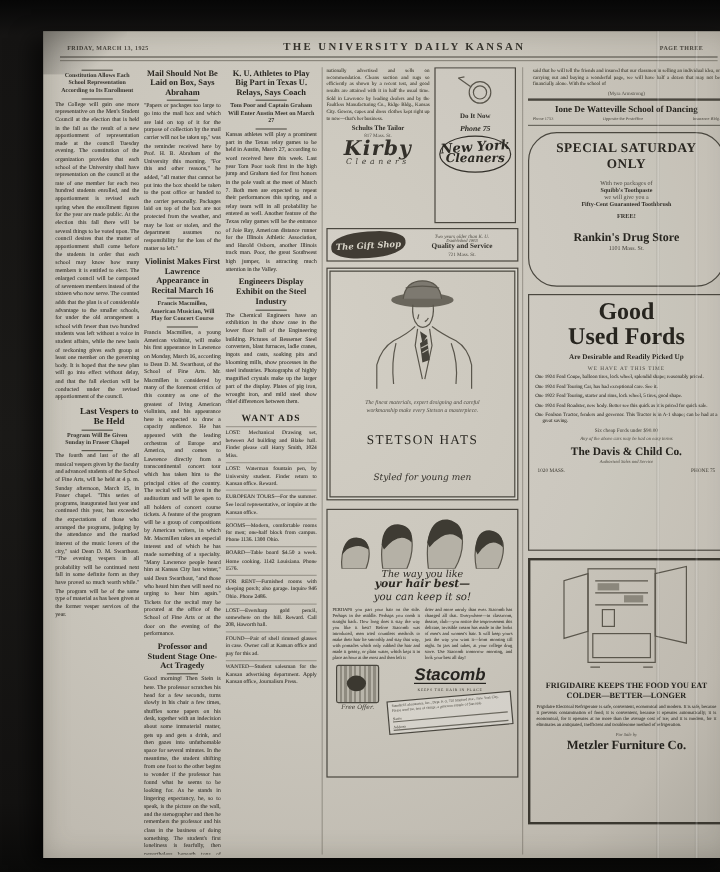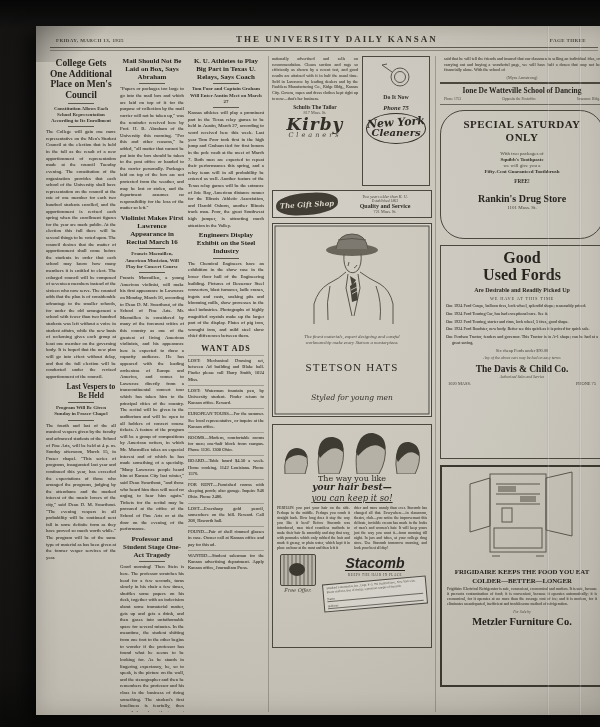--- a/index.html
+++ b/index.html
@@ -69,23 +69,23 @@
   .gift-l2{font-size:3.8px;font-style:italic;color:#4a473f;}
   .gift-l3{font-size:6px;font-weight:bold;color:#2e2c26;}
   .gift-l4{font-size:4.2px;color:#4a473f;}
 
   .stetson{margin-top:5px;height:188px;text-align:center;padding-top:4px;}
   .stetson-caption{font-size:4.8px;font-style:italic;color:#4a473f;width:110px;margin:2px auto 3px;line-height:1.35;}
   .stetson-name{font-size:11px;letter-spacing:1.2px;color:#2a2822;margin-top:14px;}
   .stetson-tag{font-family:"DejaVu Serif",serif;font-style:italic;font-size:7.5px;color:#34312b;margin-top:20px;}
 
   .stacomb{margin-top:7px;height:216px;padding:3px 4px;border:1.5px solid #4a473f;}
-  .hairline1{font-family:"DejaVu Serif",serif;font-size:8px;color:#2e2b25;text-align:center;line-height:1.15;}
+  .hairline1{font-family:"DejaVu Serif",serif;font-style:italic;font-size:8px;color:#2e2b25;text-align:center;line-height:1.15;}
   .hairline2{font-family:"DejaVu Serif",serif;font-style:italic;font-weight:bold;font-size:9px;color:#2a2721;text-align:center;line-height:1.1;}
-  .hairline3{font-family:"DejaVu Serif",serif;font-style:italic;font-size:8.5px;color:#2e2b25;text-align:center;line-height:1.2;text-decoration:underline;}
+  .hairline3{font-family:"DejaVu Serif",serif;font-style:italic;font-size:8.5px;color:#2e2b25;text-align:center;line-height:1.2;}
   .stacomb-cols{display:flex;gap:4px;margin-top:3px;}
   .stacomb-col{flex:1;font-size:3.8px;line-height:1.3;text-align:justify;color:#55524a;text-shadow:0 0 .4px rgba(85,82,74,.8);}
   .stacomb-bottom{display:flex;margin-top:3px;align-items:flex-start;gap:4px;}
   .tinwrap{width:46px;text-align:center;}
   .tin{width:34px;height:30px;margin:0 auto;border:1px solid #4a473f;
        background:repeating-linear-gradient(90deg,#b9b5aa 0 2px,#8f8b80 2px 4px);position:relative;border-radius:2px;}
   .tin-oval{position:absolute;left:8px;top:8px;width:16px;height:13px;background:#3b3830;border-radius:50%;}
   .freeoffer{font-family:"DejaVu Serif",serif;font-style:italic;font-size:5px;color:#3b3830;margin-top:1px;}
   .stacomb-logoarea{flex:1;text-align:center;}
   .stacomb-logo{font-family:Liberation Sans, sans-serif;font-style:italic;font-weight:bold;font-size:14px;color:#262420;border-bottom:1px solid #262420;display:inline-block;line-height:1;}
@@ -104,21 +104,21 @@
 
   .rankins{margin-top:5px;height:120px;text-align:center;padding-top:7px;border-radius:24px;}
   .rk-h{font-size:11px;font-weight:bold;letter-spacing:.5px;color:#2a2721;line-height:1.15;}
   .rk-l{font-size:5px;color:#44413a;margin-top:1px;}
   .rk-lb{font-size:5px;font-weight:bold;color:#33302a;margin-top:1px;}
   .rk-free{font-size:5.2px;font-weight:bold;color:#33302a;margin-top:4px;}
   .rk-store{font-size:10px;font-weight:bold;color:#27251f;margin-top:9px;}
   .rk-addr{font-size:5px;color:#44413a;margin-top:1px;}
 
   .fords{margin-top:6px;height:208px;padding:4px 5px 0;}
-  .fd-h{font-size:16px;font-weight:bold;text-align:center;color:#27251f;line-height:1.05;}
+  .fd-h{font-size:20px;font-weight:bold;text-align:center;color:#27251f;line-height:1.05;}
   .fd-sub{font-size:6px;font-weight:bold;text-align:center;color:#2e2b25;margin-top:3px;}
   .fd-have{font-size:4.4px;letter-spacing:.8px;text-align:center;color:#44413a;margin:3px 0 2px;}
   .fd-item{font-size:4.2px;line-height:1.3;text-align:justify;color:#514e46;text-shadow:0 0 .4px rgba(81,78,70,.8);
            padding-left:6px;text-indent:-6px;margin-bottom:2.5px;}
   .fd-cheap{font-size:4.4px;text-align:center;color:#44413a;margin-top:2px;}
   .fd-terms{font-size:4px;font-style:italic;text-align:center;color:#4a473f;margin-top:2px;}
   .fd-store{font-size:9.5px;font-weight:bold;text-align:center;color:#26241f;margin-top:4px;}
   .fd-svc{font-size:3.8px;font-style:italic;text-align:center;color:#4a473f;margin-top:1px;}
   .fd-row{display:flex;justify-content:space-between;font-size:4.4px;color:#3b3830;margin-top:2px;padding:0 2px;}
 
@@ -144,21 +144,20 @@
     <span class="date">FRIDAY, MARCH 13, 1925</span>
     <span class="masthead">THE UNIVERSITY DAILY KANSAN</span>
     <span class="pageno">PAGE THREE</span>
   </div>
   <div class="hdr-rule"></div>
 
   <div class="content">
 
     <div class="ncol col1">
       <div>
-        <div class="headline h-lg">College Gets One Additional Place on Men's Council</div>
         <div class="krule"></div>
         <div class="subhead">Constitution Allows Each School Representation According to Its Enrollment</div>
         <div class="krule"></div>
         <div class="bodytext">The College will gain one more representative on the Men's Student Council at the election that is held in the fall as the result of a new apportionment of representation made at the council Tuesday evening. The constitution of the organization provides that each school of the University shall have representation on the council at the rate of one member for each two hundred students enrolled, and the apportionment is revised each spring when the enrollment figures for the year are made public. At the election this fall there will be several things to be voted upon. The council desires that the matter of apportionment shall come before the students in order that each school may know how many members it is entitled to elect. The enlarged council will be composed of seventeen members instead of the sixteen who now serve. The counted adds that the plan is of considerable advantage to the smaller schools, for under the old arrangement a school with fewer than two hundred students was left without a voice in student affairs, while the new basis of reckoning gives each group at least one member on the governing body. It is hoped that the new plan will go into effect without delay, and that the fall election will be conducted under the revised apportionment of the council.</div>
       </div>
       <div>
         <div class="headline h-md">Last Vespers to Be Held</div>
         <div class="krule"></div>
         <div class="subhead">Program Will Be Given Sunday in Fraser Chapel</div>
         <div class="krule"></div>

